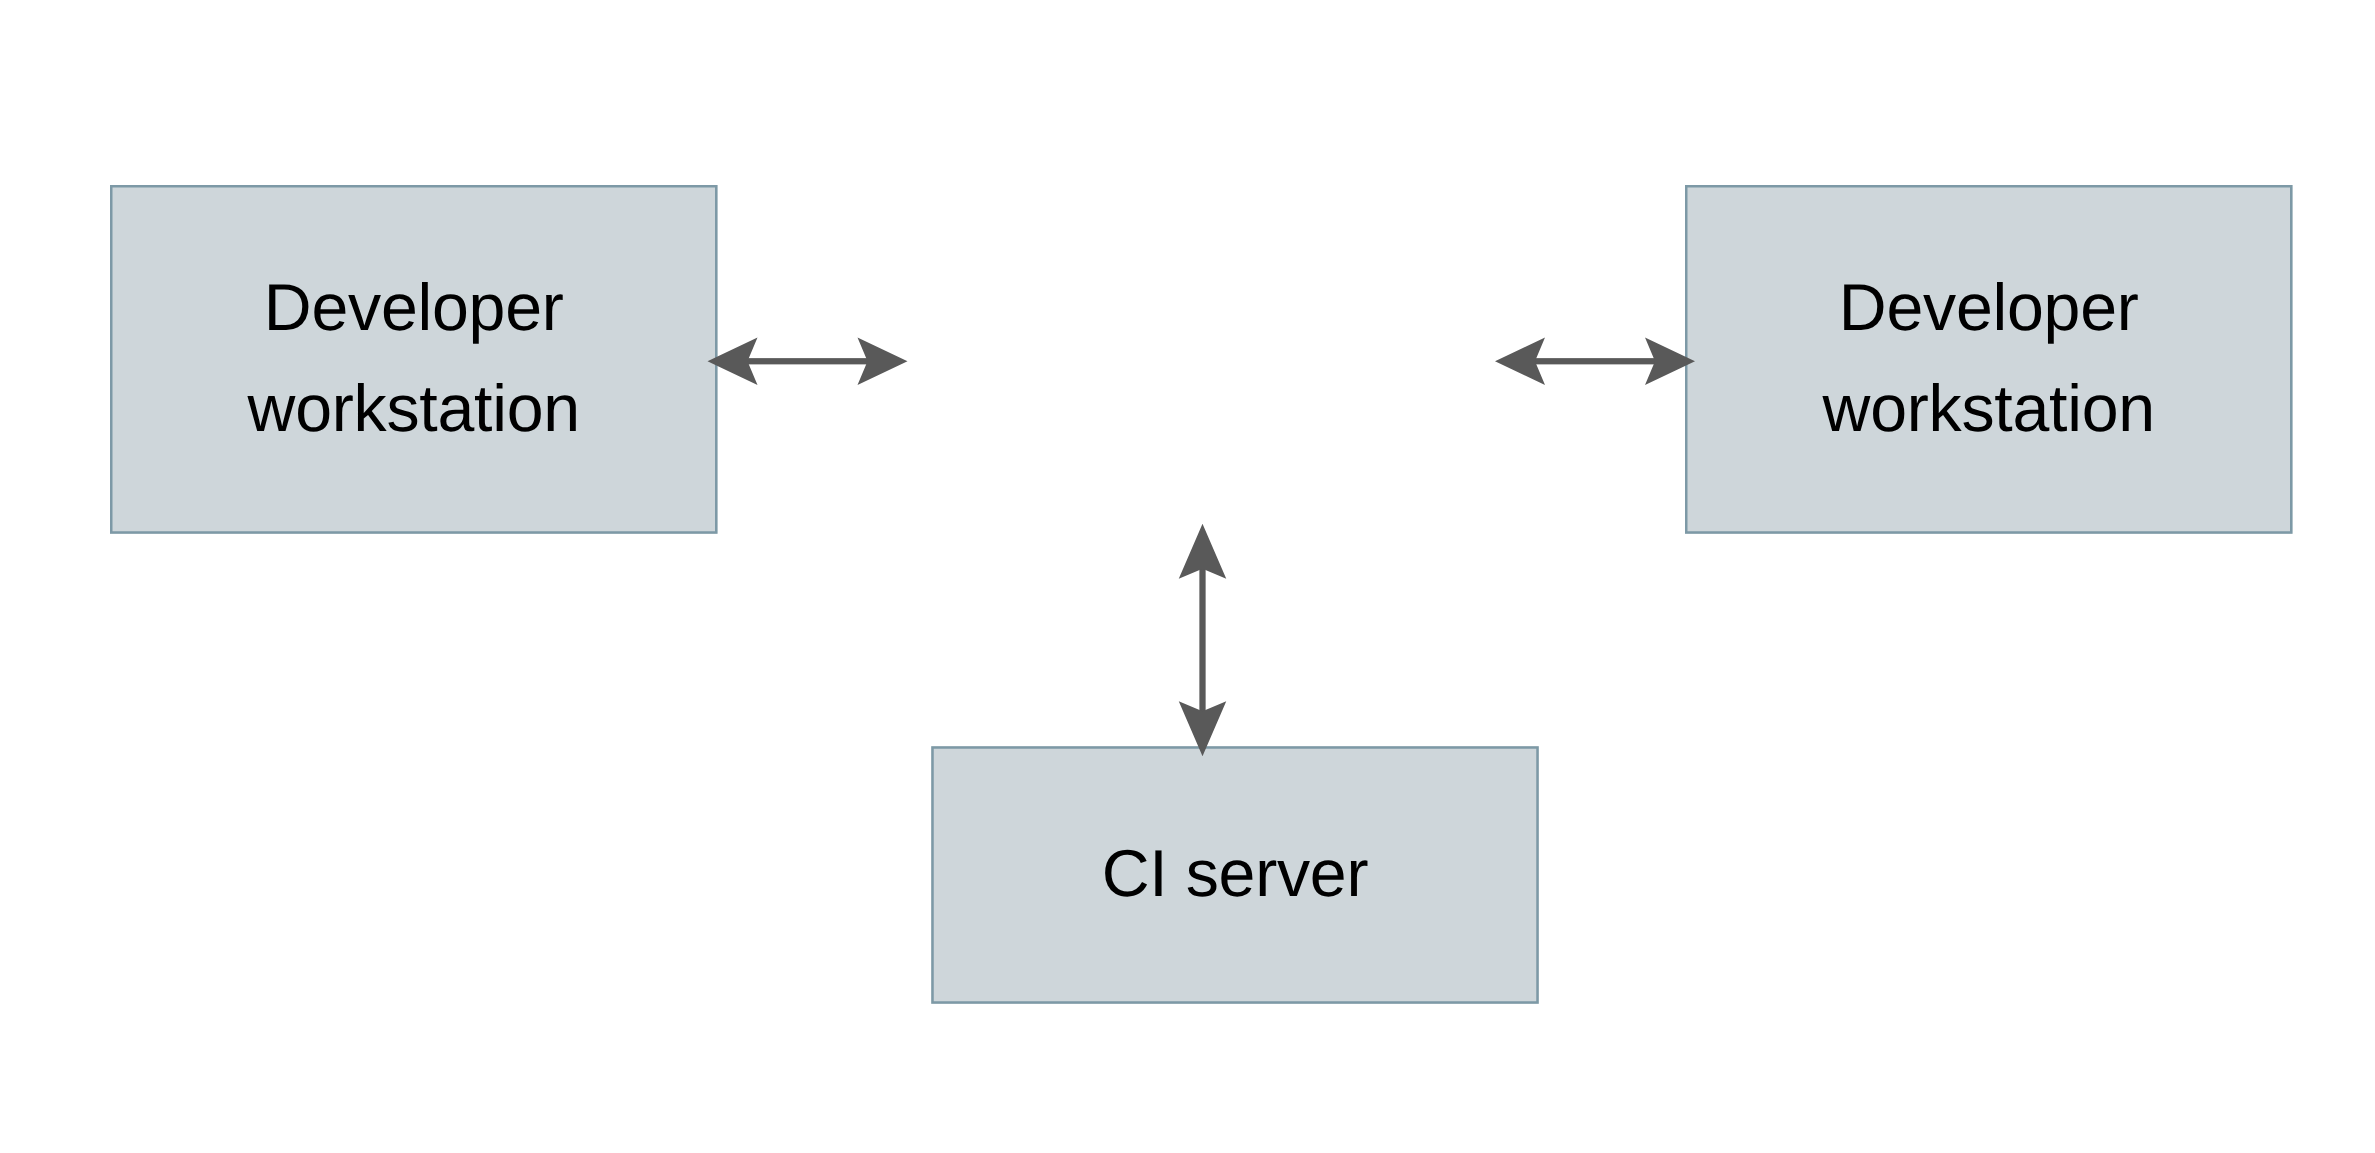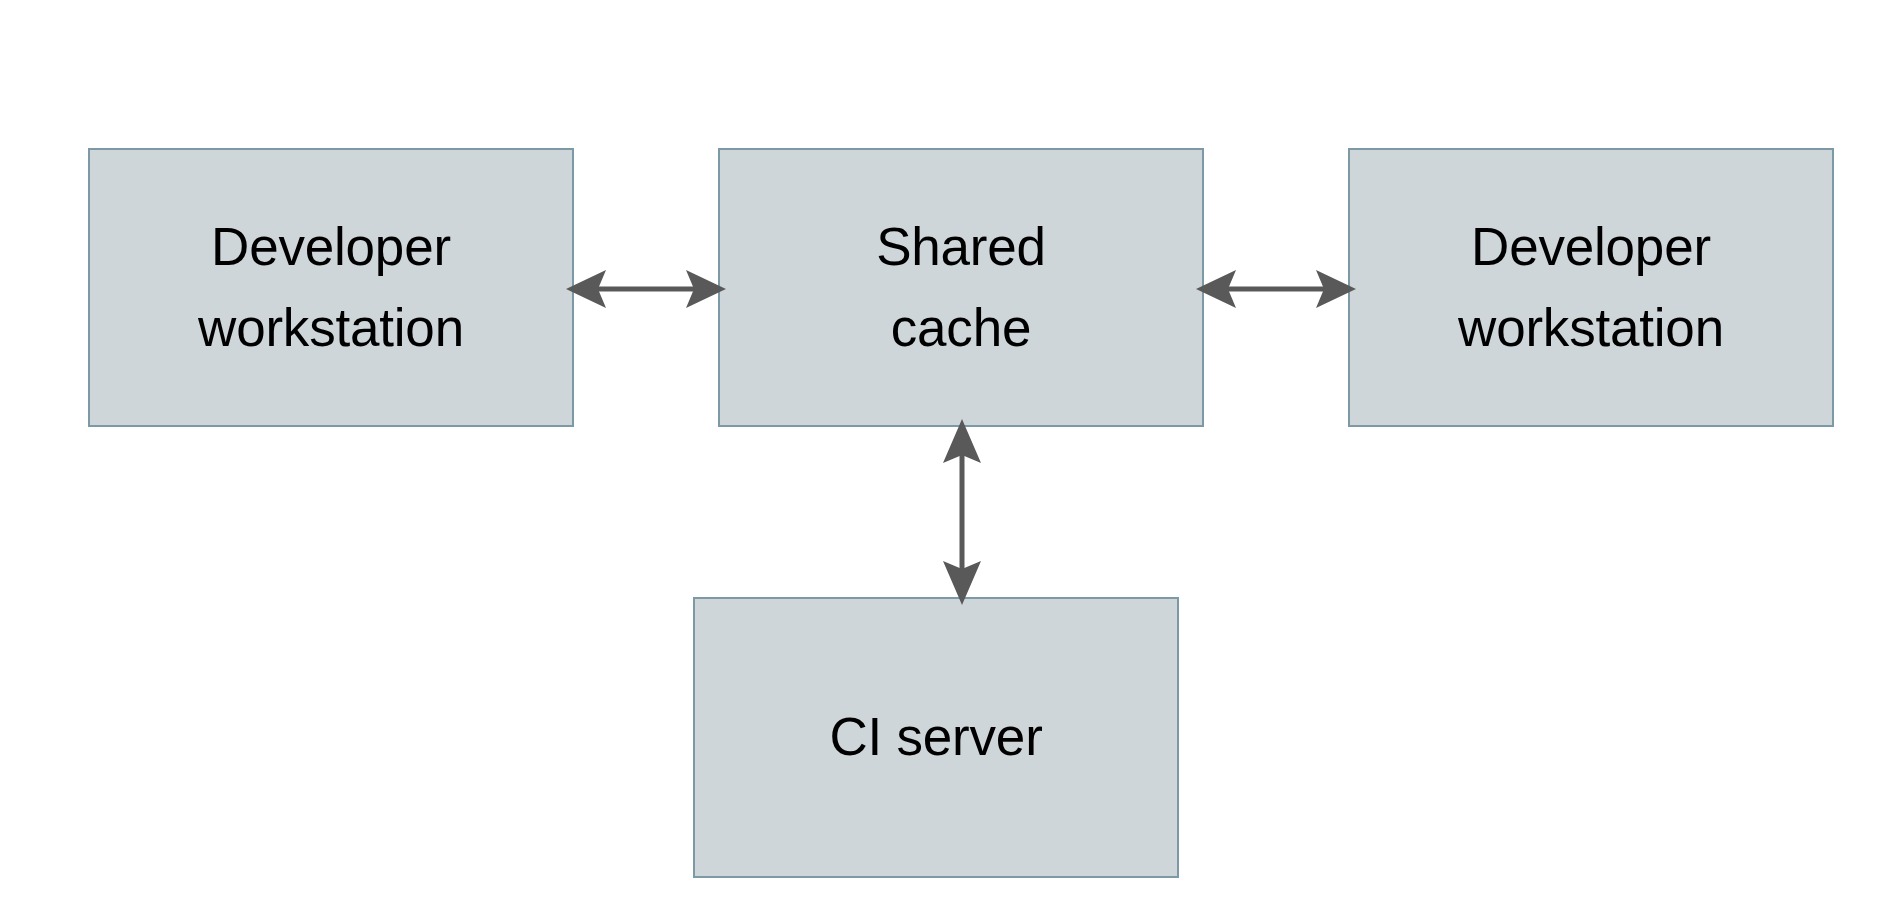--- a/index.html
+++ b/index.html
@@ -36,44 +36,40 @@
     line-height: 1.52;
     font-weight: 400;
     letter-spacing: -0.2px;
     white-space: pre-line;
     padding: 0 8px;
   }
   
   #node-dev-left   { left: 88px;   top: 104px; width: 486px; height: 279px; }
   #node-shared     { left: 718px;  top: 104px; width: 486px; height: 279px; }
   #node-dev-right  { left: 1348px; top: 104px; width: 486px; height: 279px; }
-  #node-ci         { left: 693px;  top: 553px; width: 486px; height: 281px; }
+  #node-ci         { left: 745px;  top: 553px; width: 486px; height: 206px; }
 
   .connector {
     position: absolute;
     overflow: visible;
   }
   #conn-left-shared  { left: 566px; top: 213px;  width: 160px; height: 64px; }
   #conn-shared-right { left: 1196px; top: 213px; width: 160px; height: 64px; }
   #conn-shared-ci    { left: 930px; top: 375px;  width: 64px;  height: 186px; }
 </style>
 </head>
 <body>
 
 <div id="canvas" style="background: rgb(255, 255, 255);">
 
   <div class="node" id="node-dev-left" style="background: rgb(206, 214, 218); border-color: rgb(125, 153, 166);">
     <span class="node-label" style="color: rgb(0, 0, 0);">Developer
 workstation</span>
   </div>
 
-  <div class="node" id="node-shared" style="background: rgb(206, 214, 218); border-color: rgb(125, 153, 166);">
-    <span class="node-label" style="color: rgb(0, 0, 0);">Shared
-cache</span>
-  </div>
 
   <div class="node" id="node-dev-right" style="background: rgb(206, 214, 218); border-color: rgb(125, 153, 166);">
     <span class="node-label" style="color: rgb(0, 0, 0);">Developer
 workstation</span>
   </div>
 
   <div class="node" id="node-ci" style="background: rgb(206, 214, 218); border-color: rgb(125, 153, 166);">
     <span class="node-label" style="color: rgb(0, 0, 0);">CI server</span>
   </div>
 

